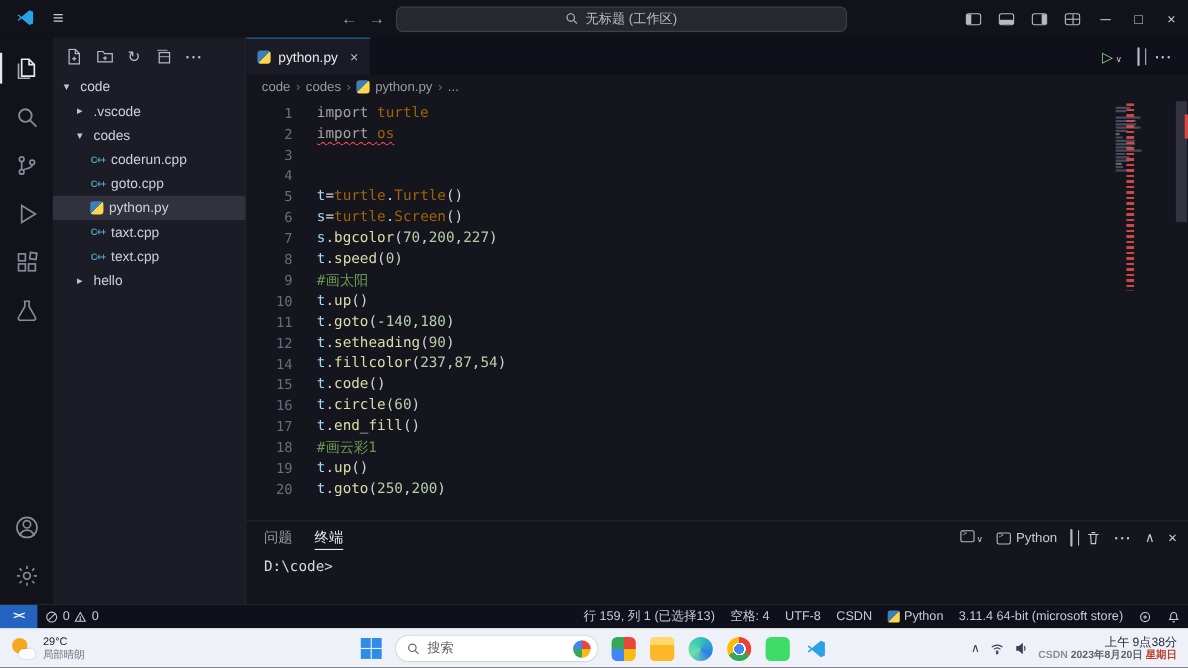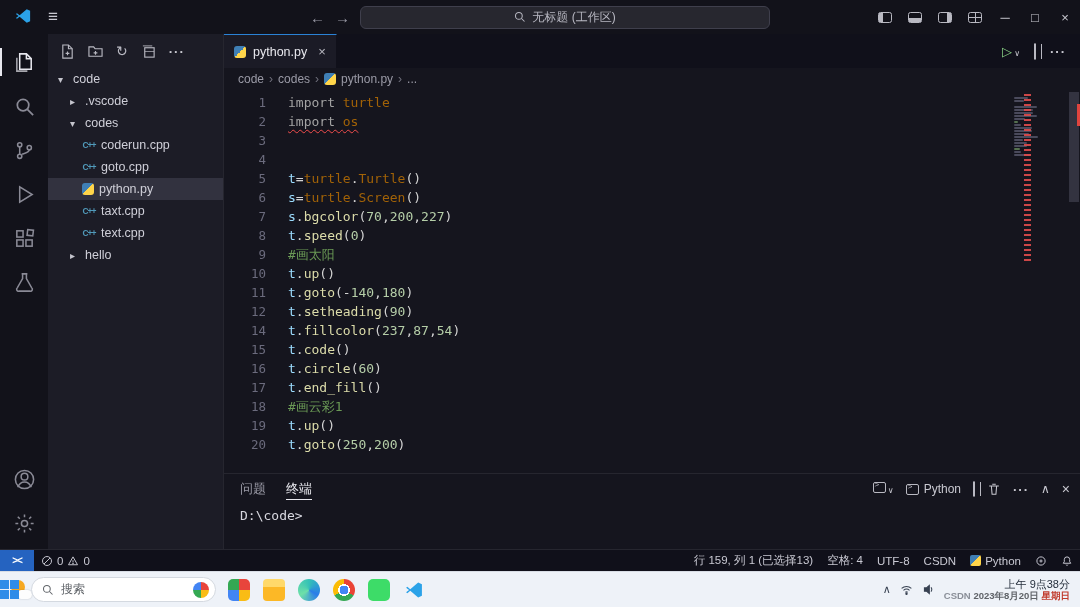--- a/index.html
+++ b/index.html
@@ -100,21 +100,21 @@
   .sb-pyicon { width:11px; height:11px; border-radius:2px; background:linear-gradient(135deg,#3f7fb5 0 50%,#ffd54a 50% 100%); }
 
   
   .taskbar { height:36px; background:#eef2f8; border-top:1px solid #d8dde5; display:flex; align-items:center; position:relative; flex:0 0 auto; color:#202124; }
   .weather { display:flex; align-items:center; gap:7px; padding-left:10px; width:240px; }
   .weather-icon { position:relative; width:22px; height:22px; }
   .weather-sun { position:absolute; left:1px; top:1px; width:14px; height:14px; border-radius:50%; background:#f6a821; }
   .weather-cloud { position:absolute; right:0; bottom:2px; width:15px; height:9px; border-radius:7px; background:#fdfdfd; box-shadow:0 0 2px rgba(0,0,0,.2); }
   .weather-temp { font-size:10px; font-weight:normal; line-height:12px; }
   .weather-desc { font-size:9.5px; color:#6b7280; line-height:11px; }
-  .tb-centergroup { position:absolute; left:0; right:0; display:flex; justify-content:flex-start; align-items:center; gap:12px; pointer-events:none; }
+  .tb-centergroup { position:absolute; left:0; right:0; display:flex; justify-content:center; align-items:center; gap:12px; pointer-events:none; }
   .tb-centergroup > * { pointer-events:auto; }
   .winlogo { width:19px; height:19px; display:grid; grid-template-columns:9px 9px; grid-template-rows:9px 9px; gap:1px; }
   .winlogo span { background:#2f8ce8; }
   .tb-search { width:185px; height:25px; background:#ffffff; border:1px solid #d4d9e0; border-radius:13px; display:flex; align-items:center; gap:7px; padding:0 6px 0 10px; font-size:12px; color:#5f6368; }
   .tb-search .bing-dot { margin-left:auto; width:16px; height:16px; border-radius:50%; background:conic-gradient(#e8453c 0 90deg,#f9bc15 90deg 180deg,#34a853 180deg 270deg,#4285f4 270deg 360deg); }
   .taskbar-apps { display:flex; align-items:center; gap:13px; }
   .tb-app { width:22px; height:22px; }
   .app-widgets { border-radius:5px; background:conic-gradient(#e8453c 0 90deg,#f9bc15 90deg 180deg,#4285f4 180deg 270deg,#34a853 270deg 360deg); }
   .app-explorer { border-radius:4px; background:linear-gradient(#ffd96a 0 35%, #fcb826 35% 100%); }
   .app-edge { border-radius:50%; background:conic-gradient(#35c2b6,#2b7de9,#6ee0a8,#35c2b6); }
@@ -419,20 +419,23 @@
           <span>UTF-8</span>
         </div>
       <div class="sb-item">
           <span>CSDN</span>
         </div>
       <div class="sb-item">
           <span class="sb-pyicon"></span>
           <span>Python</span>
         </div>
       <div class="sb-item">
+          <span>3.11.4 64-bit (microsoft store)</span>
+        </div>
+      <div class="sb-item">
         <svg viewBox="0 0 16 16" fill="none" stroke="currentColor" stroke-width="1.3">
             <circle cx="8" cy="8" r="5.5"></circle>
             <circle cx="8" cy="8" r="1.4"></circle>
           </svg>
       </div>
       <div class="sb-item">
         <svg viewBox="0 0 16 16" fill="none" stroke="currentColor" stroke-width="1.3">
             <path d="M8 2.5a3.6 3.6 0 0 0-3.6 3.6v2.8L3 11h10l-1.4-2.1V6.1A3.6 3.6 0 0 0 8 2.5z"></path>
             <path d="M6.8 13a1.3 1.3 0 0 0 2.4 0"></path>
           </svg>

